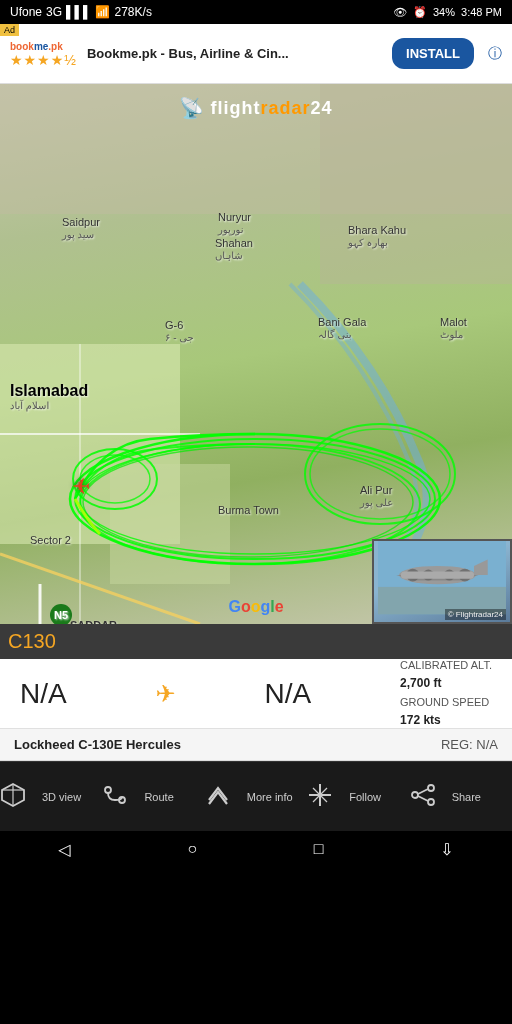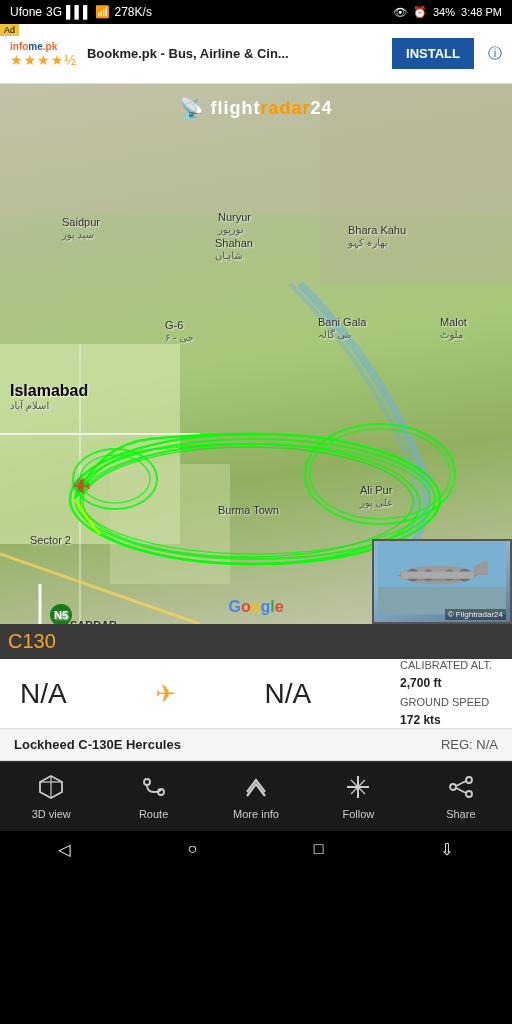--- a/index.html
+++ b/index.html
@@ -34,21 +34,21 @@
     .ad-logo { font-size: 11px; color: #1a56a0; font-weight: bold; }
     .ad-stars { color: #f5a623; font-size: 14px; letter-spacing: 1px; }
     .ad-text { flex: 1; font-size: 13px; font-weight: bold; color: #222; overflow: hidden; white-space: nowrap; text-overflow: ellipsis; }
     .install-btn {
       background: #1a56a0;
       color: #fff;
       font-size: 13px;
       font-weight: bold;
       padding: 8px 14px;
       border: none;
-      border-radius: 0;
+      border-radius: 12px;
       cursor: pointer;
       white-space: nowrap;
     }
 
     
     .map-container {
       position: relative;
       width: 512px;
       height: 540px;
       overflow: hidden;
@@ -206,23 +206,23 @@
     .bottom-nav {
       background: #1a1a1a;
       display: flex;
       align-items: center;
       justify-content: space-around;
       height: 70px;
       border-top: 1px solid #333;
     }
     .nav-item {
       display: flex;
-      flex-direction: column;
-      align-items: center;
-      gap: 4px;
+      flex-direction: row;
+      align-items: center;
+      gap: 16px;
       color: #ccc;
       font-size: 11px;
       cursor: pointer;
       flex: 1;
     }
     .nav-icon { font-size: 22px; line-height: 1; }
 
     
     .system-nav {
       background: #000;
@@ -265,21 +265,21 @@
     </span>
     <span>3:48 PM</span>
   </div>
 </div>
 
 <div style="position:relative;">
   <div style="position:absolute;top:0;left:0;background:#f0c040;font-size:9px;padding:1px 4px;z-index:2;">Ad</div>
   <div class="ad-banner">
     <div class="ad-logo-area">
       <div class="ad-logo">
-        <span style="color:#e63; font-weight:900; font-size:10px;">info</span><span style="color:#1a56a0;font-weight:900;font-size:10px;">me</span><span style="color:#e63;font-size:10px;">.pk</span>
+        <span style="color:#e63; font-weight:900; font-size:10px;">book</span><span style="color:#1a56a0;font-weight:900;font-size:10px;">me</span><span style="color:#e63;font-size:10px;">.pk</span>
       </div>
       <div class="ad-stars">★★★★½</div>
     </div>
     <div class="ad-text">Bookme.pk - Bus, Airline &amp; Cin...</div>
     <button class="install-btn">INSTALL</button>
     <span style="font-size:14px;color:#1a56a0;margin-left:4px;">ⓘ</span>
   </div>
 </div>
 
 <div class="map-container">

